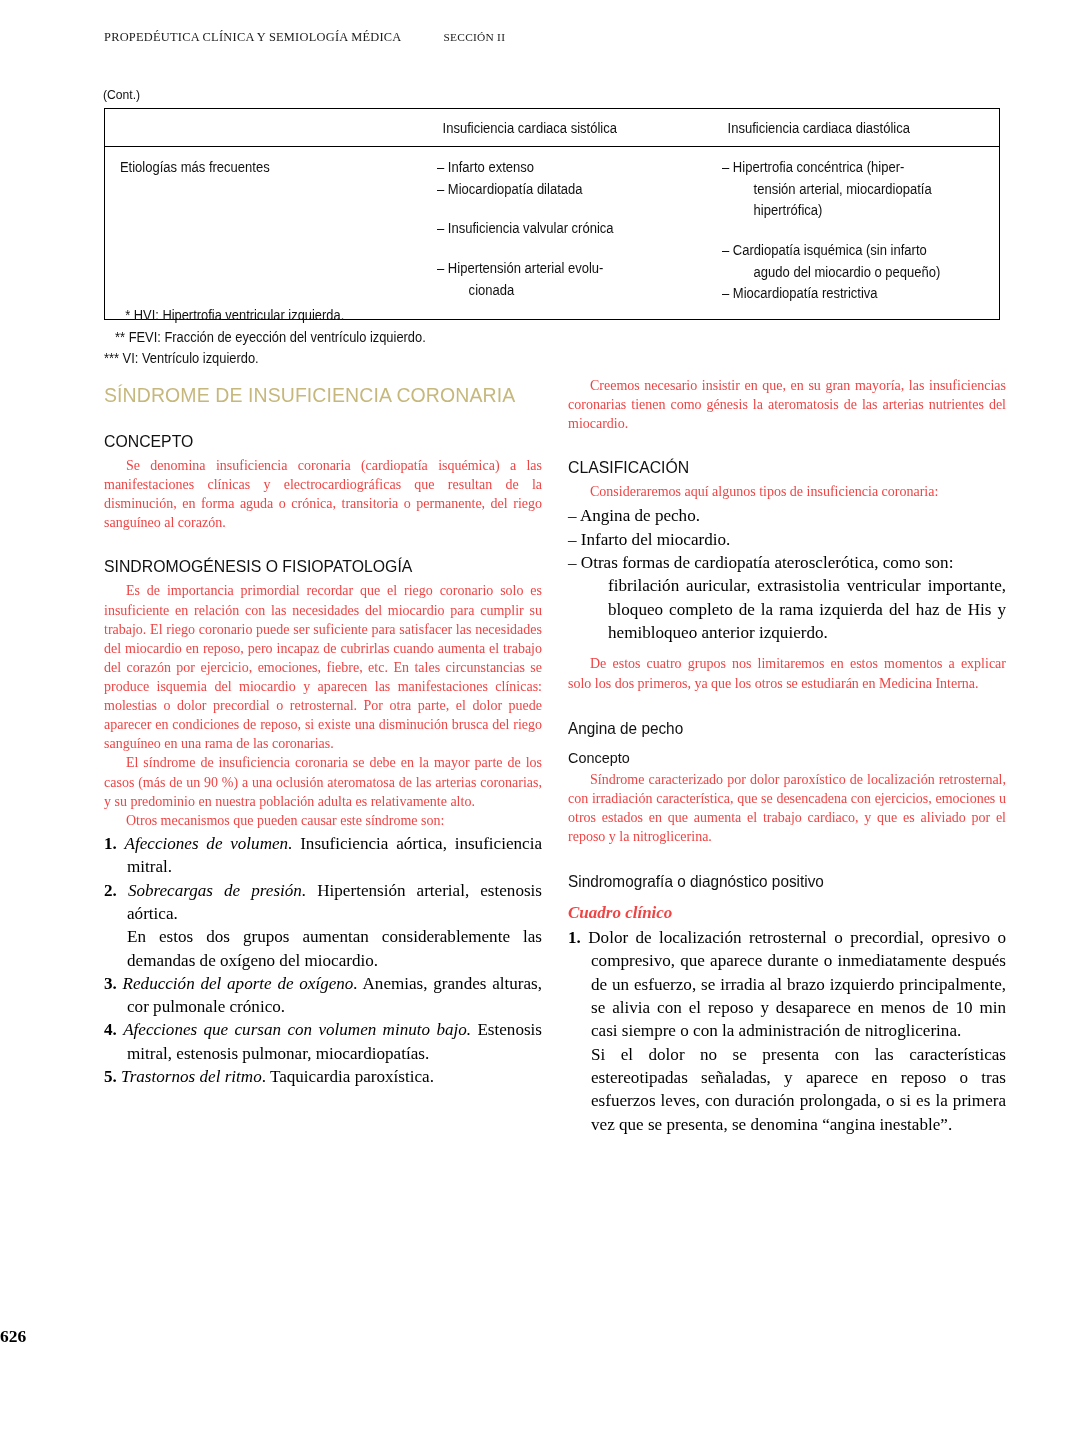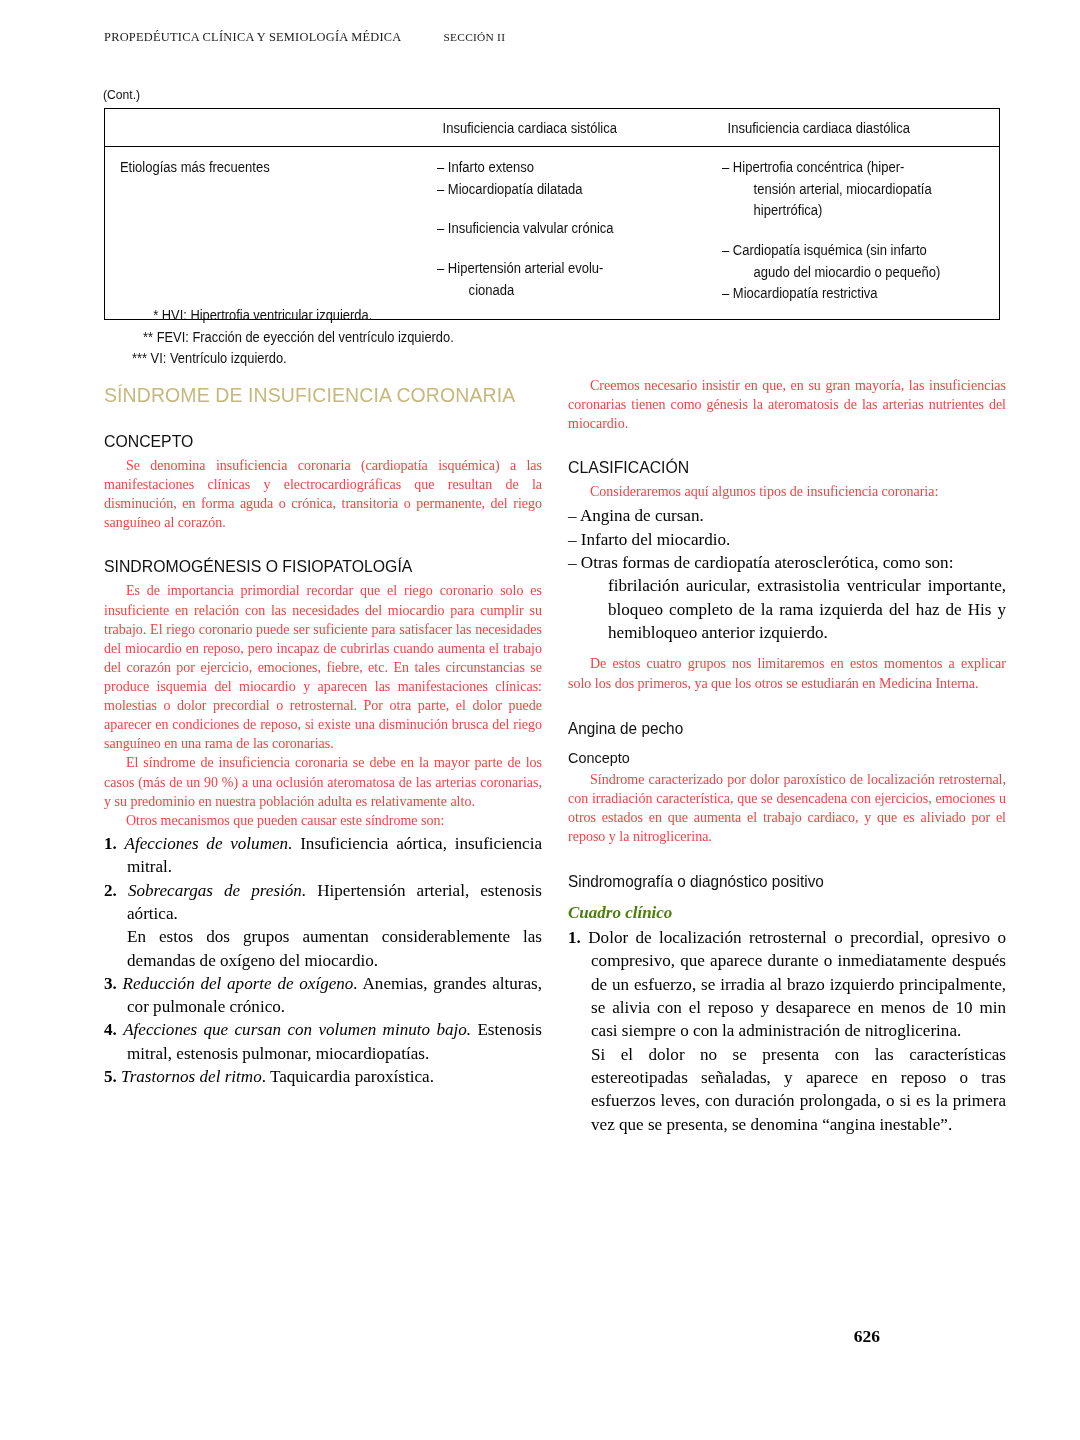--- a/index.html
+++ b/index.html
@@ -119,21 +119,20 @@
   
   .footnotes {
     position: absolute;
     left: 104px;
     top: 297px;
     width: 600px;
     font-family: "Liberation Sans", sans-serif;
     font-size: 14px;
     color: #111;
     line-height: 1.55;
-    margin-left: 28px;
   }
   .footnotes div {
     transform: scaleX(0.92);
     transform-origin: left top;
     white-space: nowrap;
   }
   .fn1 { padding-left: 23px; }
   .fn2 { padding-left: 12px; }
   .fn3 { padding-left: 0px; }
 
@@ -185,21 +184,21 @@
     margin: 11px 0 3px 0;
     transform: scaleX(0.93);
     transform-origin: left top;
     white-space: nowrap;
   }
   h5.subit {
     font-family: "Liberation Serif", serif;
     font-size: 17px;
     font-weight: bold;
     font-style: italic;
-    color: #4d7c0f;
+    color: #ef4444;
     margin: 12px 0 3px 0;
   }
 
   p.body {
     font-family: "Liberation Serif", serif;
     font-size: 14px;
     line-height: 1.365;
     text-align: justify;
     text-indent: 22px;
     margin: 0;
@@ -249,21 +248,21 @@
     display: block;
     text-indent: 0;
     padding-left: 20px;
   }
 
   .pagenum {
     position: absolute;
     left: 0;
     top: 1318px;
     width: 880px;
-    text-align: right;
+    text-align: left;
     font-family: "Liberation Serif", serif;
     font-size: 17.5px;
     font-weight: bold;
     color: #000;
   }
 </style>
 </head>
 <body>
 
 <div class="page">
@@ -345,21 +344,21 @@
     </ol>
   </div>
 
   <div class="col col-right">
     <p class="body" style="margin-top:0;">Creemos necesario insistir en que, en su gran mayoría, las insuficiencias coronarias tienen como génesis la ateromatosis de las arterias nutrientes del miocardio.</p>
 
     <h2 class="sub">CLASIFICACIÓN</h2>
     <p class="body">Consideraremos aquí algunos tipos de insuficiencia coronaria:</p>
 
     <ul class="dashlist">
-      <li><span>–</span> <span>Angina de cursan.</span></li>
+      <li><span>–</span> <span>Angina de pecho.</span></li>
       <li><span>–</span> <span>Infarto del miocardio.</span></li>
       <li><span>–</span> <span>Otras formas de cardiopatía aterosclerótica, como son:</span><span class="wrapbody">fibrilación auricular, extrasistolia ventricular importante, bloqueo completo de la rama izquierda del haz de His y hemibloqueo anterior izquierdo.</span></li>
     </ul>
 
     <p class="body spaced">De estos cuatro grupos nos limitaremos en estos momentos a explicar solo los dos primeros, ya que los otros se estudiarán en Medicina Interna.</p>
 
     <h3 class="sub3">Angina de pecho</h3>
     <h4 class="sub4">Concepto</h4>
     <p class="body">Síndrome caracterizado por dolor paroxístico de localización retrosternal, con irradiación característica, que se desencadena con ejercicios, emociones u otros estados en que aumenta el trabajo cardiaco, y que es aliviado por el reposo y la nitroglicerina.</p>
 

